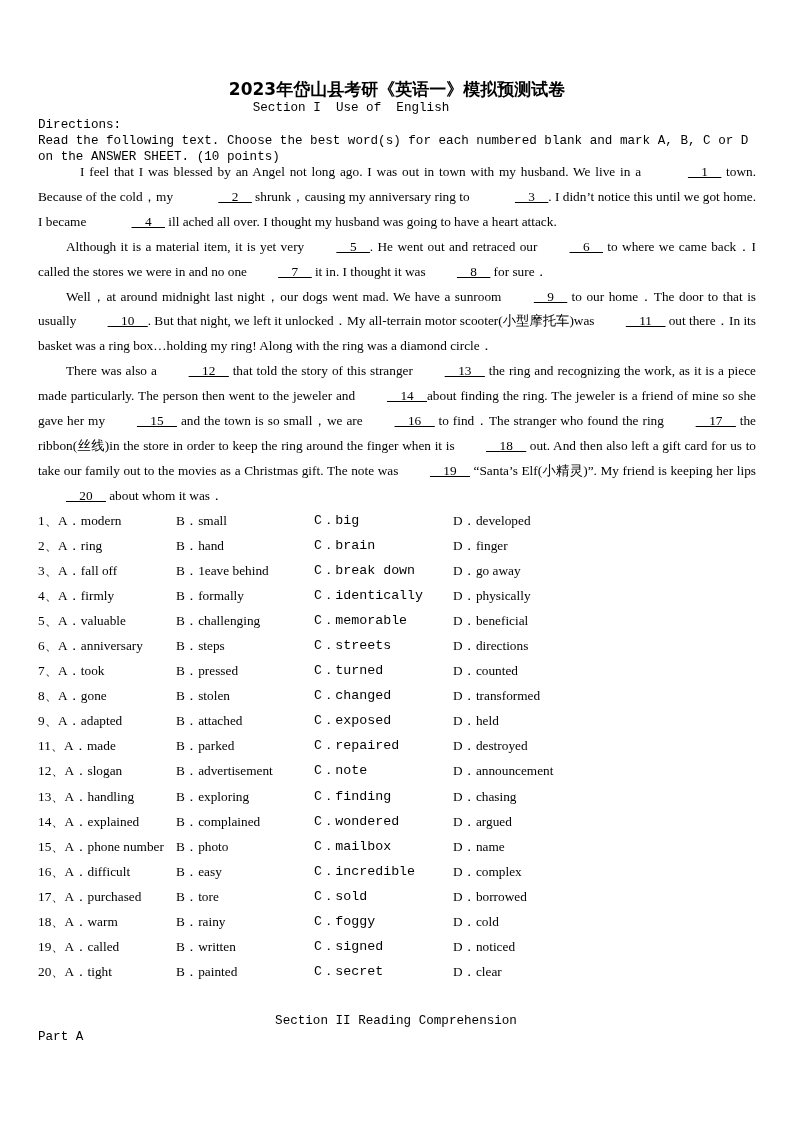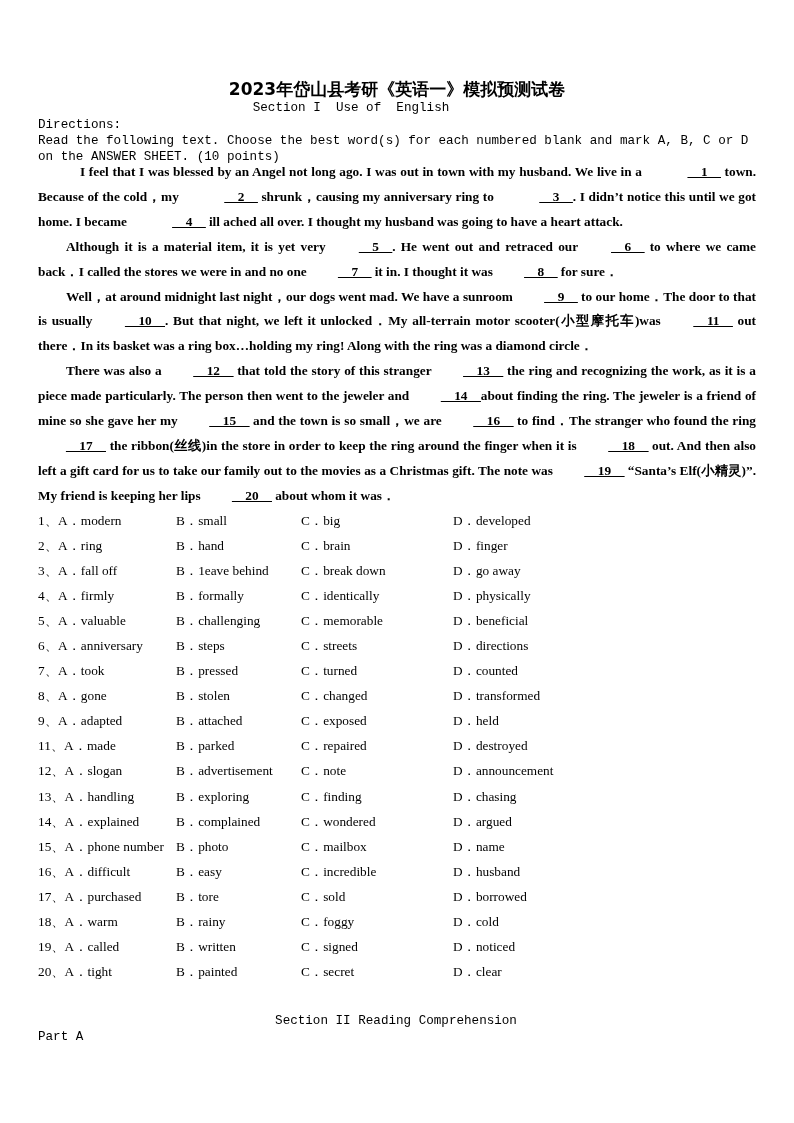--- a/index.html
+++ b/index.html
@@ -10,33 +10,32 @@
     font-family: "DejaVu Sans", sans-serif; font-weight: bold; font-size: 17px; letter-spacing: 0px;
   }
   .mono { font-family: "Liberation Mono", "DejaVu Sans Mono", monospace; font-size: 12.6px; }
   .section1 { position: absolute; left: 0; top: 101px; width: 702px; text-align: center; }
   .dir-head { position: absolute; left: 38px; top: 118px; font-weight: normal; }
   .dir-text { position: absolute; left: 38px; top: 133px; width: 720px; line-height: 16px; }
   .passage {
     position: absolute; left: 38px; top: 160px; width: 718px;
     font-family: "Liberation Serif", serif; font-size: 13.3px; line-height: 24.9px;
     text-align: justify;
-    font-weight: bold;
   }
   .passage p { margin: 0; text-indent: 28px; }
   .passage p.first { text-indent: 42px; }
   .blank { display: inline-block; text-decoration: underline; white-space: pre; }
   .options {
     position: absolute; left: 38px; top: 508px; width: 718px;
     font-family: "Liberation Serif", serif; font-size: 13.3px;
   }
   .opt-row { position: relative; height: 25.05px; line-height: 25px; white-space: nowrap; }
   .opt-a { position: absolute; left: 0; }
   .opt-b { position: absolute; left: 138px; }
-  .opt-c { position: absolute; left: 263px; }
+  .opt-c { position: absolute; left: 276px; font-family: Liberation Mono, monospace; }
   .opt-d { position: absolute; left: 415px; }
   .section2 { position: absolute; left: 0; top: 1014px; width: 792px; text-align: center; }
   .partA { position: absolute; left: 38px; top: 1030px; }
 </style>
 </head>
 <body>
 
 <div class="page">
   <div class="title">2023年岱山县考研《英语一》模拟预测试卷</div>
   <div class="section1 mono" style="white-space:pre;">Section I  Use of  English</div>
@@ -132,21 +131,21 @@
       <div class="opt-row">
         <span class="opt-a"><span>15、</span><span>A．phone number</span></span>
         <span class="opt-b">B．photo</span>
         <span class="opt-c">C．mailbox</span>
         <span class="opt-d">D．name</span>
       </div>
       <div class="opt-row">
         <span class="opt-a"><span>16、</span><span>A．difficult</span></span>
         <span class="opt-b">B．easy</span>
         <span class="opt-c">C．incredible</span>
-        <span class="opt-d">D．husband</span>
+        <span class="opt-d">D．complex</span>
       </div>
       <div class="opt-row">
         <span class="opt-a"><span>17、</span><span>A．purchased</span></span>
         <span class="opt-b">B．tore</span>
         <span class="opt-c">C．sold</span>
         <span class="opt-d">D．borrowed</span>
       </div>
       <div class="opt-row">
         <span class="opt-a"><span>18、</span><span>A．warm</span></span>
         <span class="opt-b">B．rainy</span>

